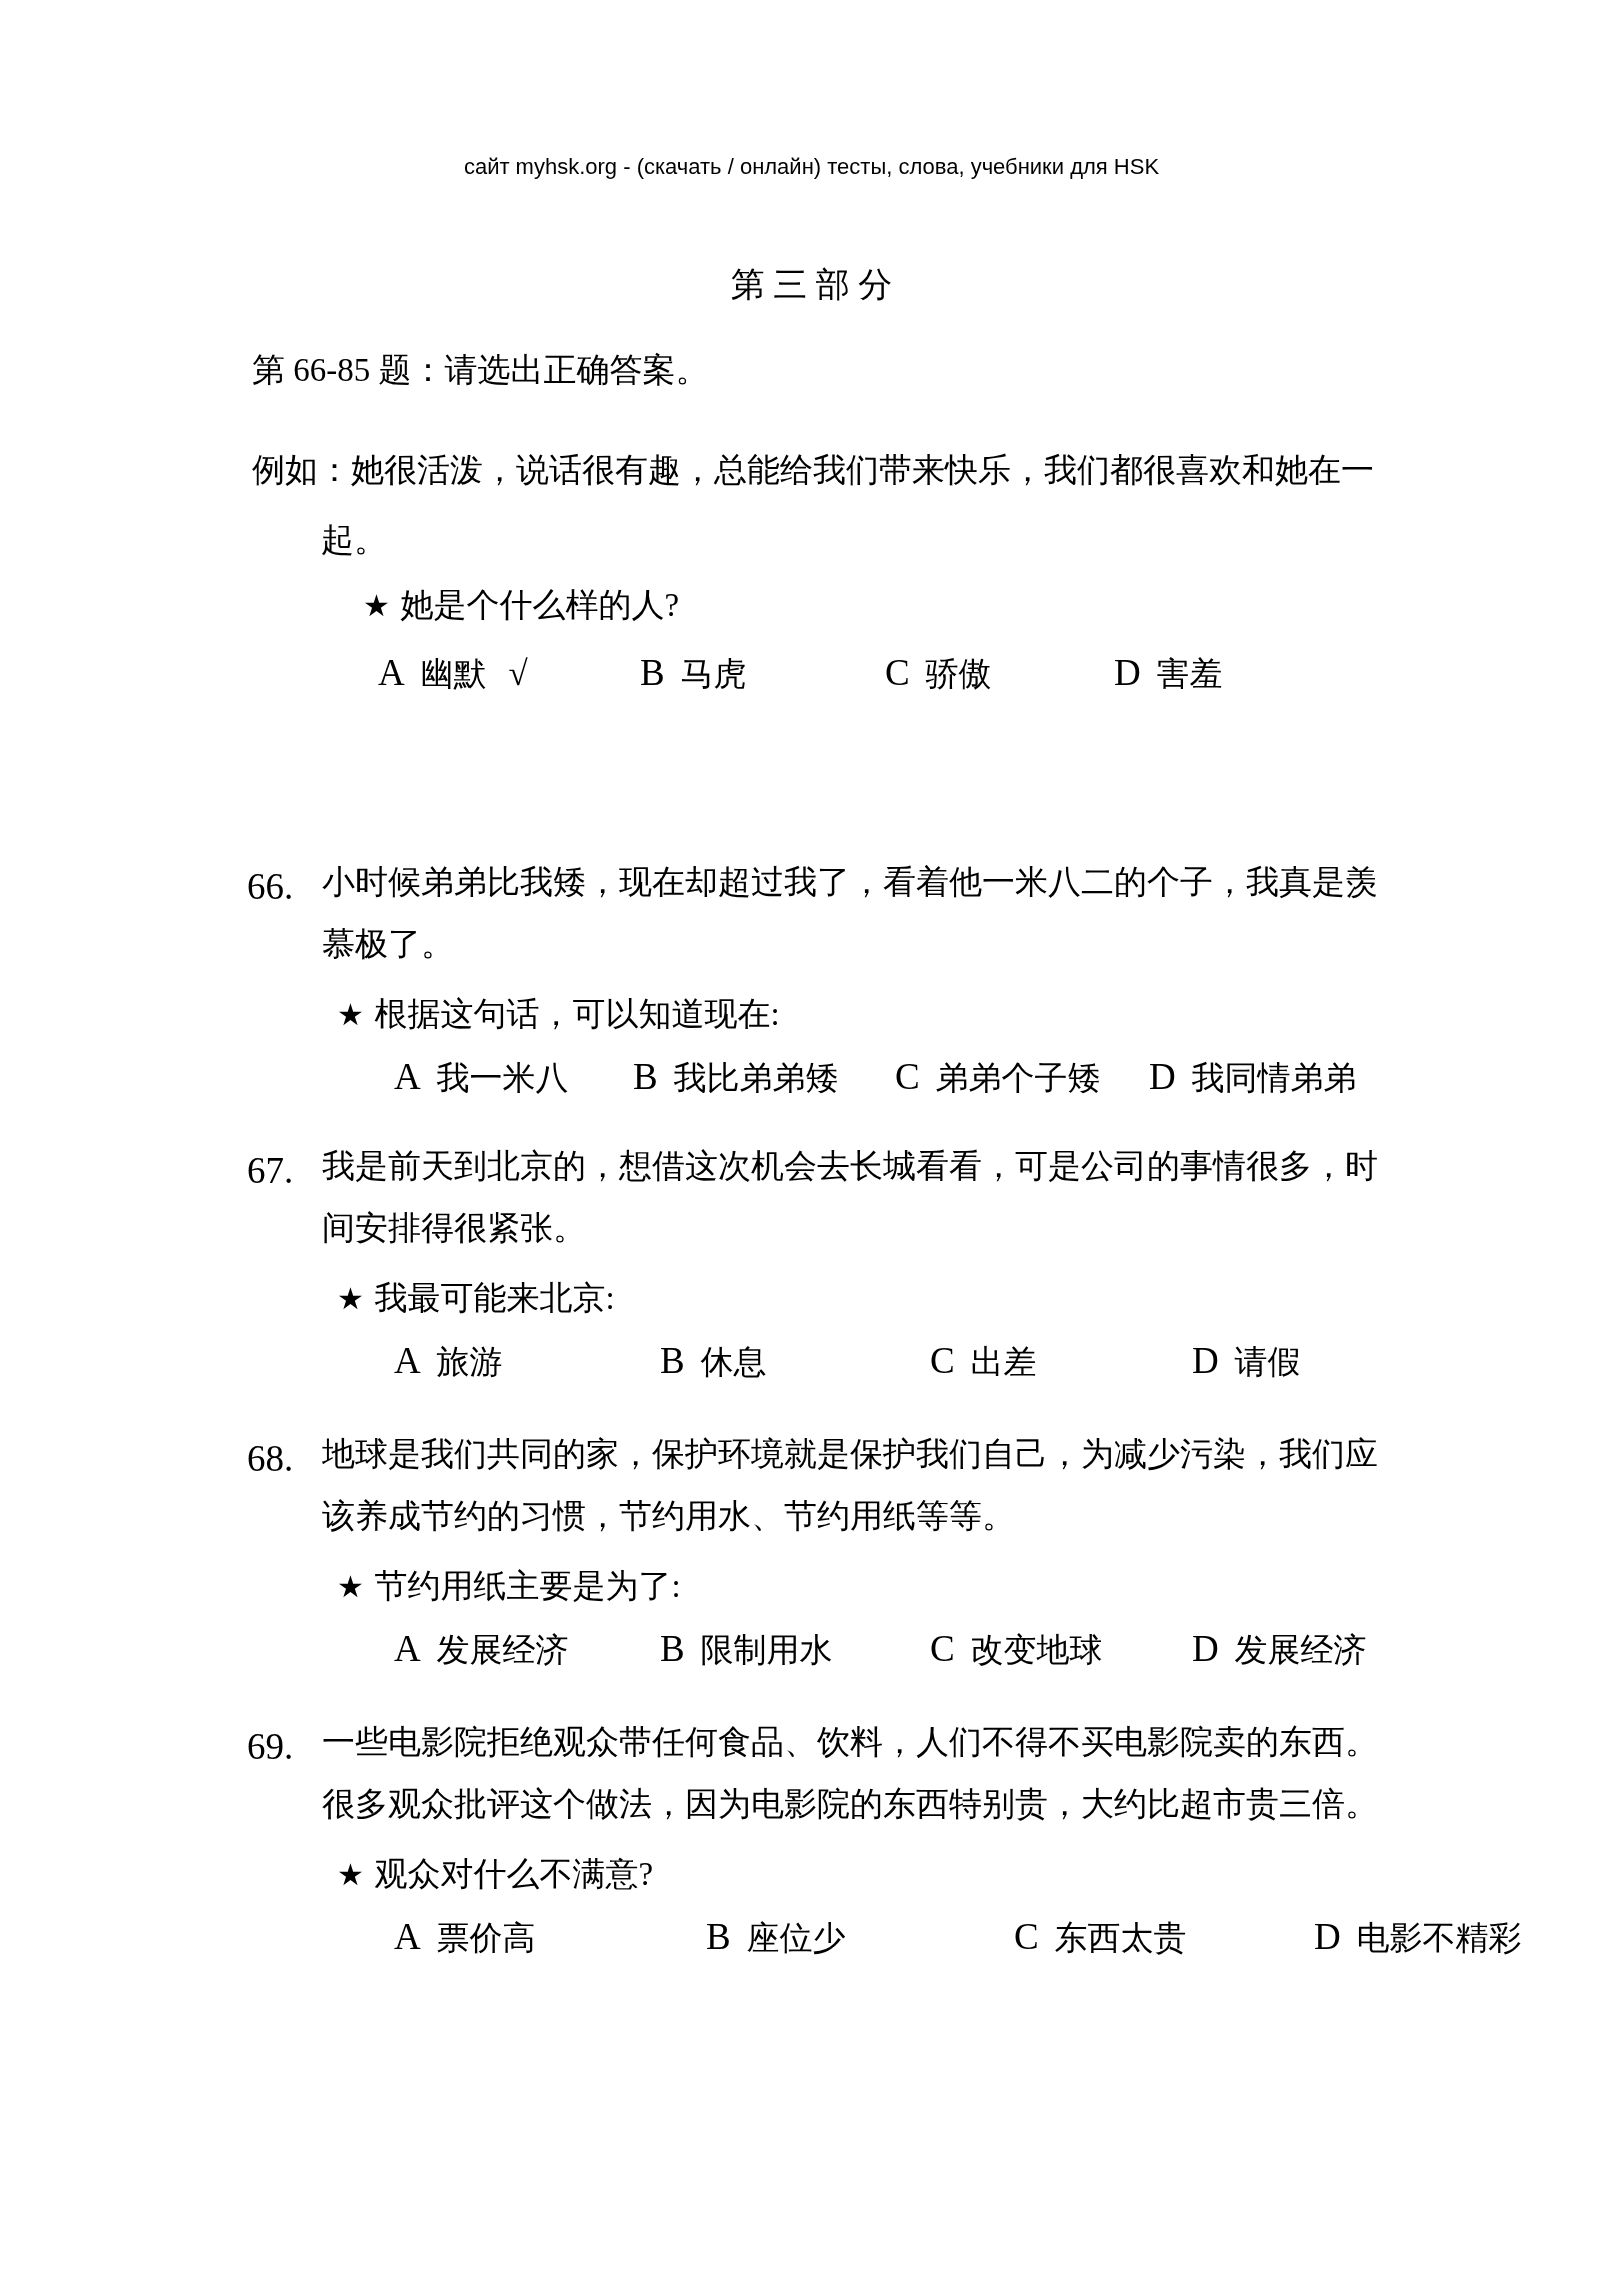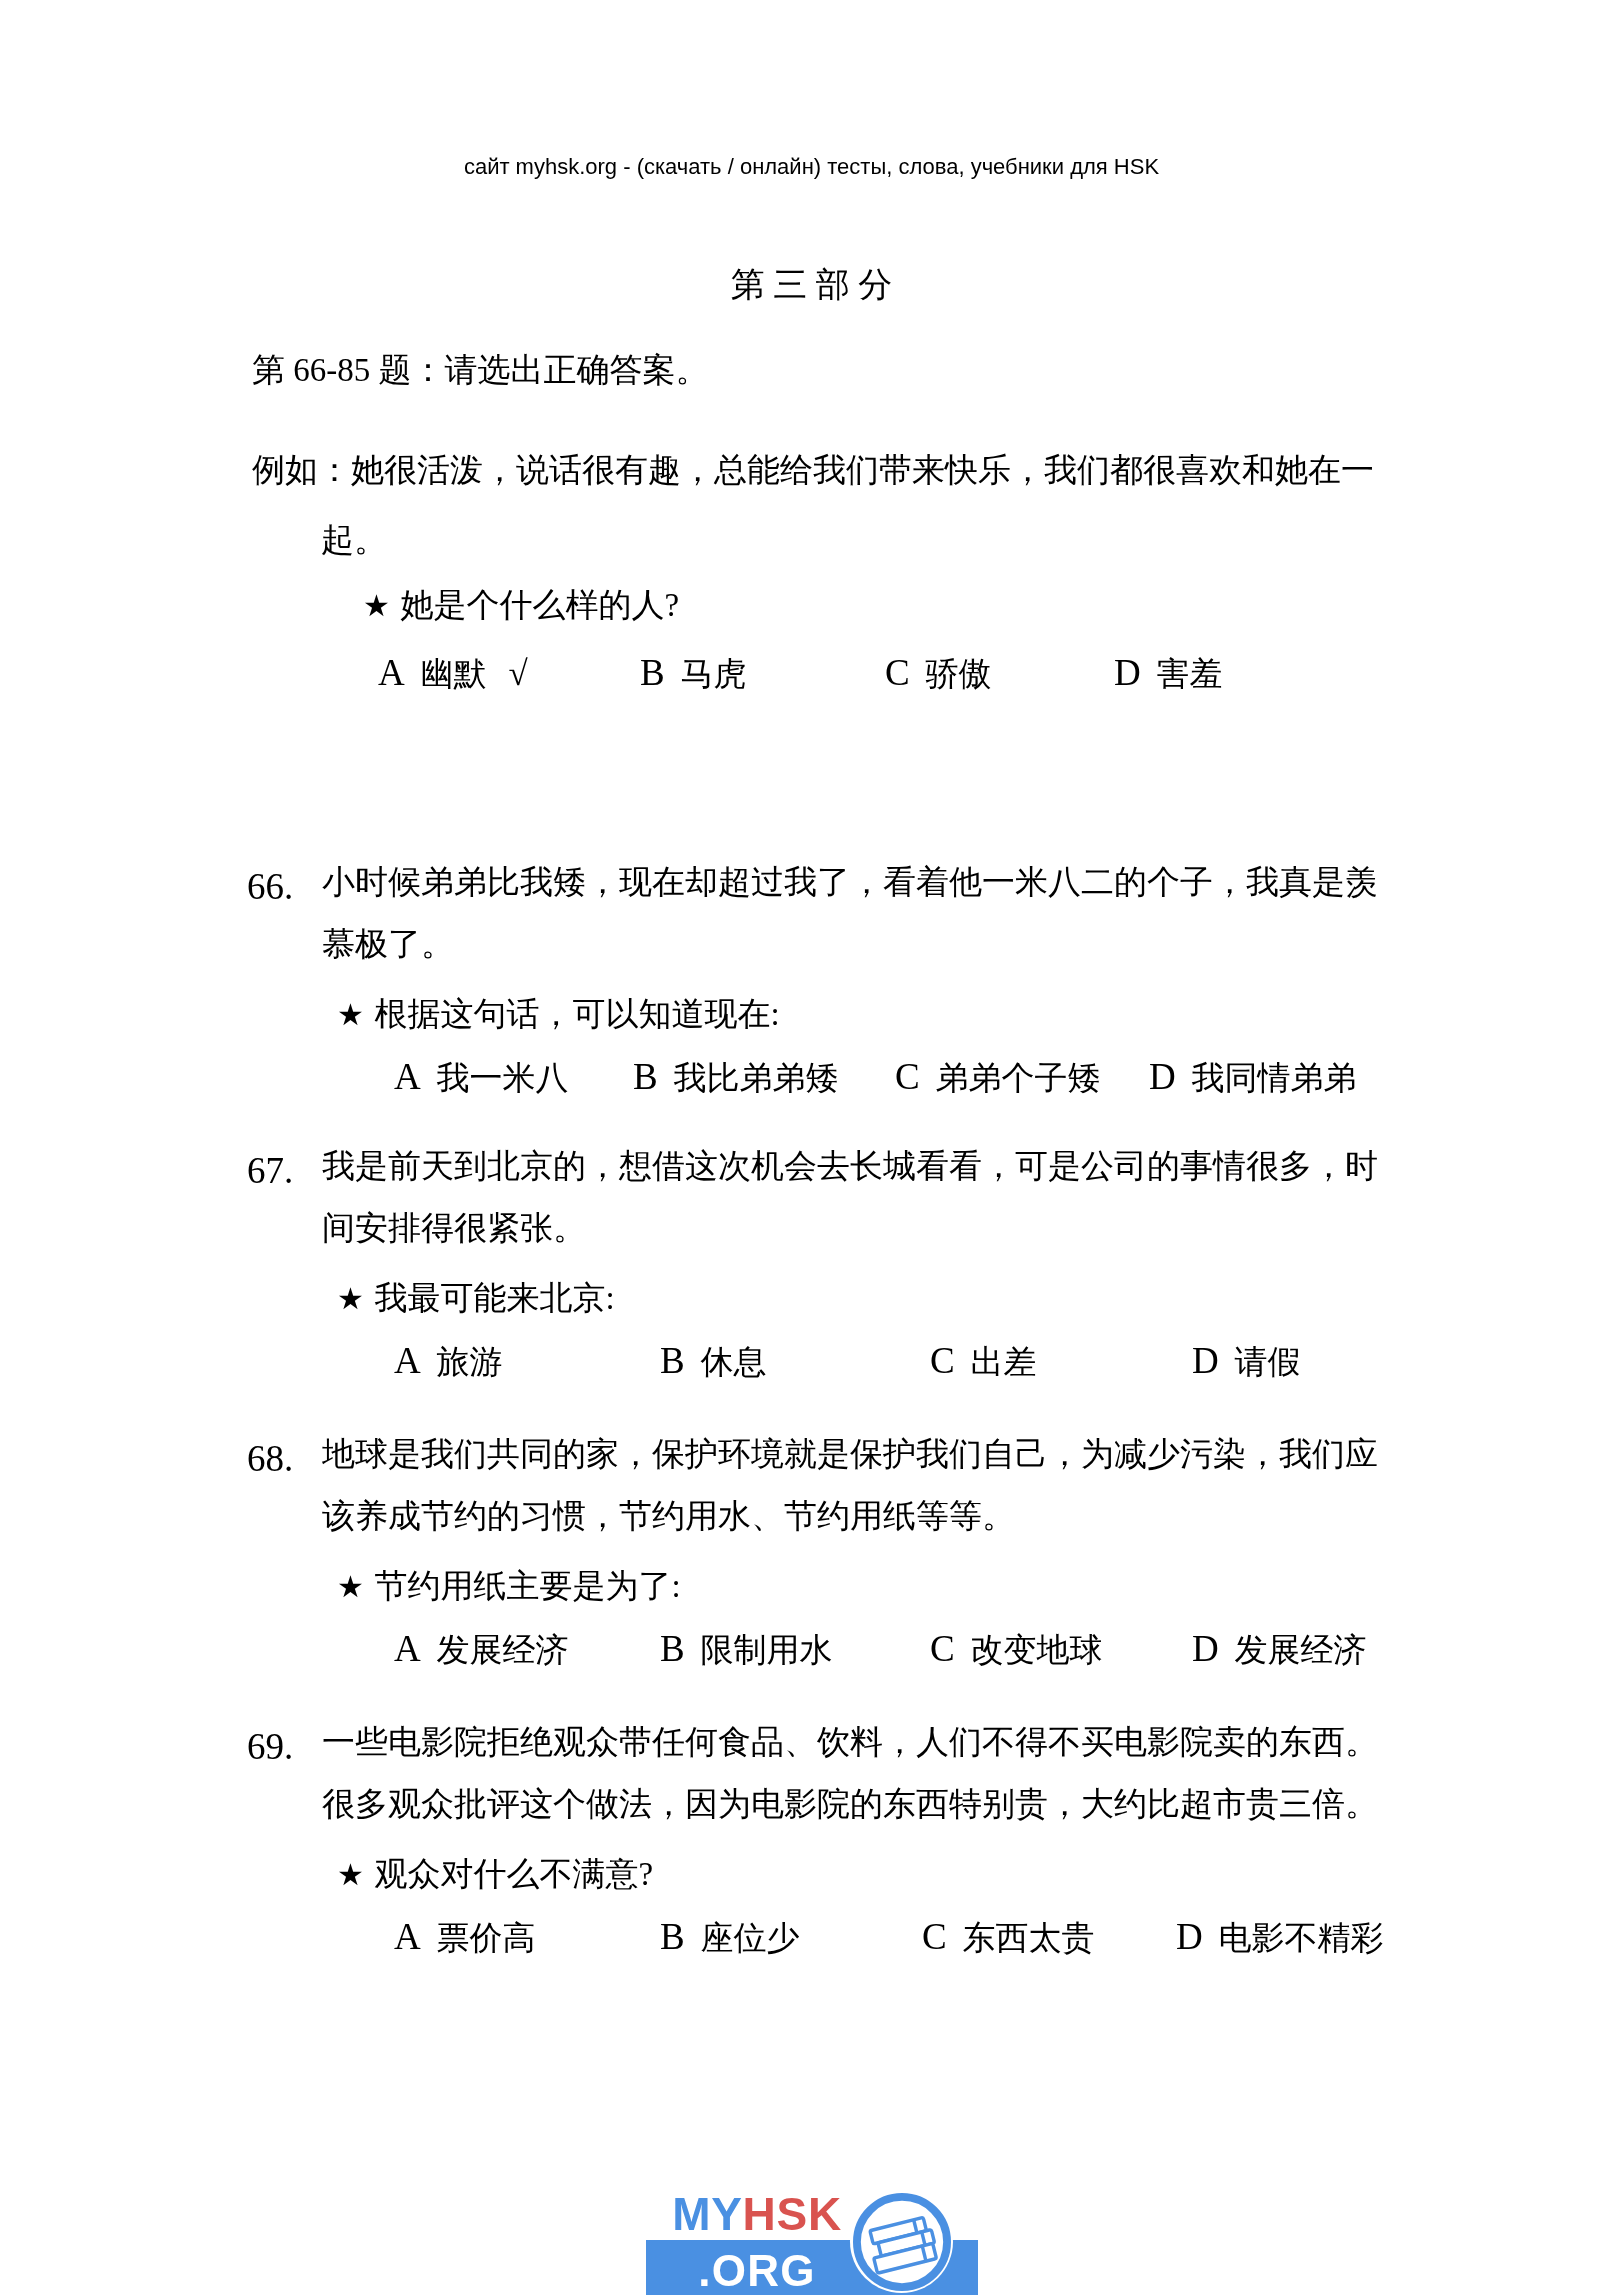--- a/index.html
+++ b/index.html
@@ -189,52 +189,32 @@
     </div>
   </div>
 
   <div class="block" style="top:1724px;">
     <div class="q-number">69.</div>
     <div class="line l1">一些电影院拒绝观众带任何食品、饮料，人们不得不买电影院卖的东西。</div>
     <div class="line l2">很多观众批评这个做法，因为电影院的东西特别贵，大约比超市贵三倍。</div>
     <div class="star-line q-star">
       <span class="star">★</span><span>观众对什么不满意?</span>
     </div>
-    <div class="opts q-opts" style="grid-template-columns:266px 262px 254px auto;">
+    <div class="opts q-opts" style="grid-template-columns:266px 262px 254px auto;gap:46px;">
       <div class="opt">
         <span class="opt-letter">A</span><span class="opt-text">票价高</span>
       </div>
       <div class="opt">
         <span class="opt-letter">B</span><span class="opt-text">座位少</span>
       </div>
       <div class="opt">
         <span class="opt-letter">C</span><span class="opt-text">东西太贵</span>
       </div>
       <div class="opt">
         <span class="opt-letter">D</span><span class="opt-text">电影不精彩</span>
       </div>
     </div>
   </div>
 
 
-  <div class="logo">
-    <div class="logo-band" style="background:#4a90e2;"></div>
-    <div class="logo-top-text">
-      <span style="color:#4a90e2;">MY</span><span style="color:#d9534f;">HSK</span>
-    </div>
-    <div class="logo-org-text">.ORG</div>
-    <div class="logo-circle">
-      <svg viewBox="0 0 100 100" width="98" height="98" aria-hidden="true">
-        <circle cx="50" cy="50" r="46" fill="#ffffff" stroke="#4a90e2" stroke-width="8"></circle>
-        <g transform="rotate(-14 50 54)" fill="#ffffff" stroke="#4a90e2" stroke-width="3.5" stroke-linejoin="round">
-          <rect x="22" y="31" width="56" height="14" rx="2"></rect>
-          <line x1="68" y1="31" x2="68" y2="45"></line>
-          <rect x="27" y="45" width="56" height="14" rx="2"></rect>
-          <line x1="73" y1="45" x2="73" y2="59"></line>
-          <rect x="19" y="59" width="62" height="16" rx="2"></rect>
-          <line x1="70" y1="59" x2="70" y2="75"></line>
-        </g>
-      </svg>
-    </div>
-  </div>
 
 </div>
 
 
 </body></html>

